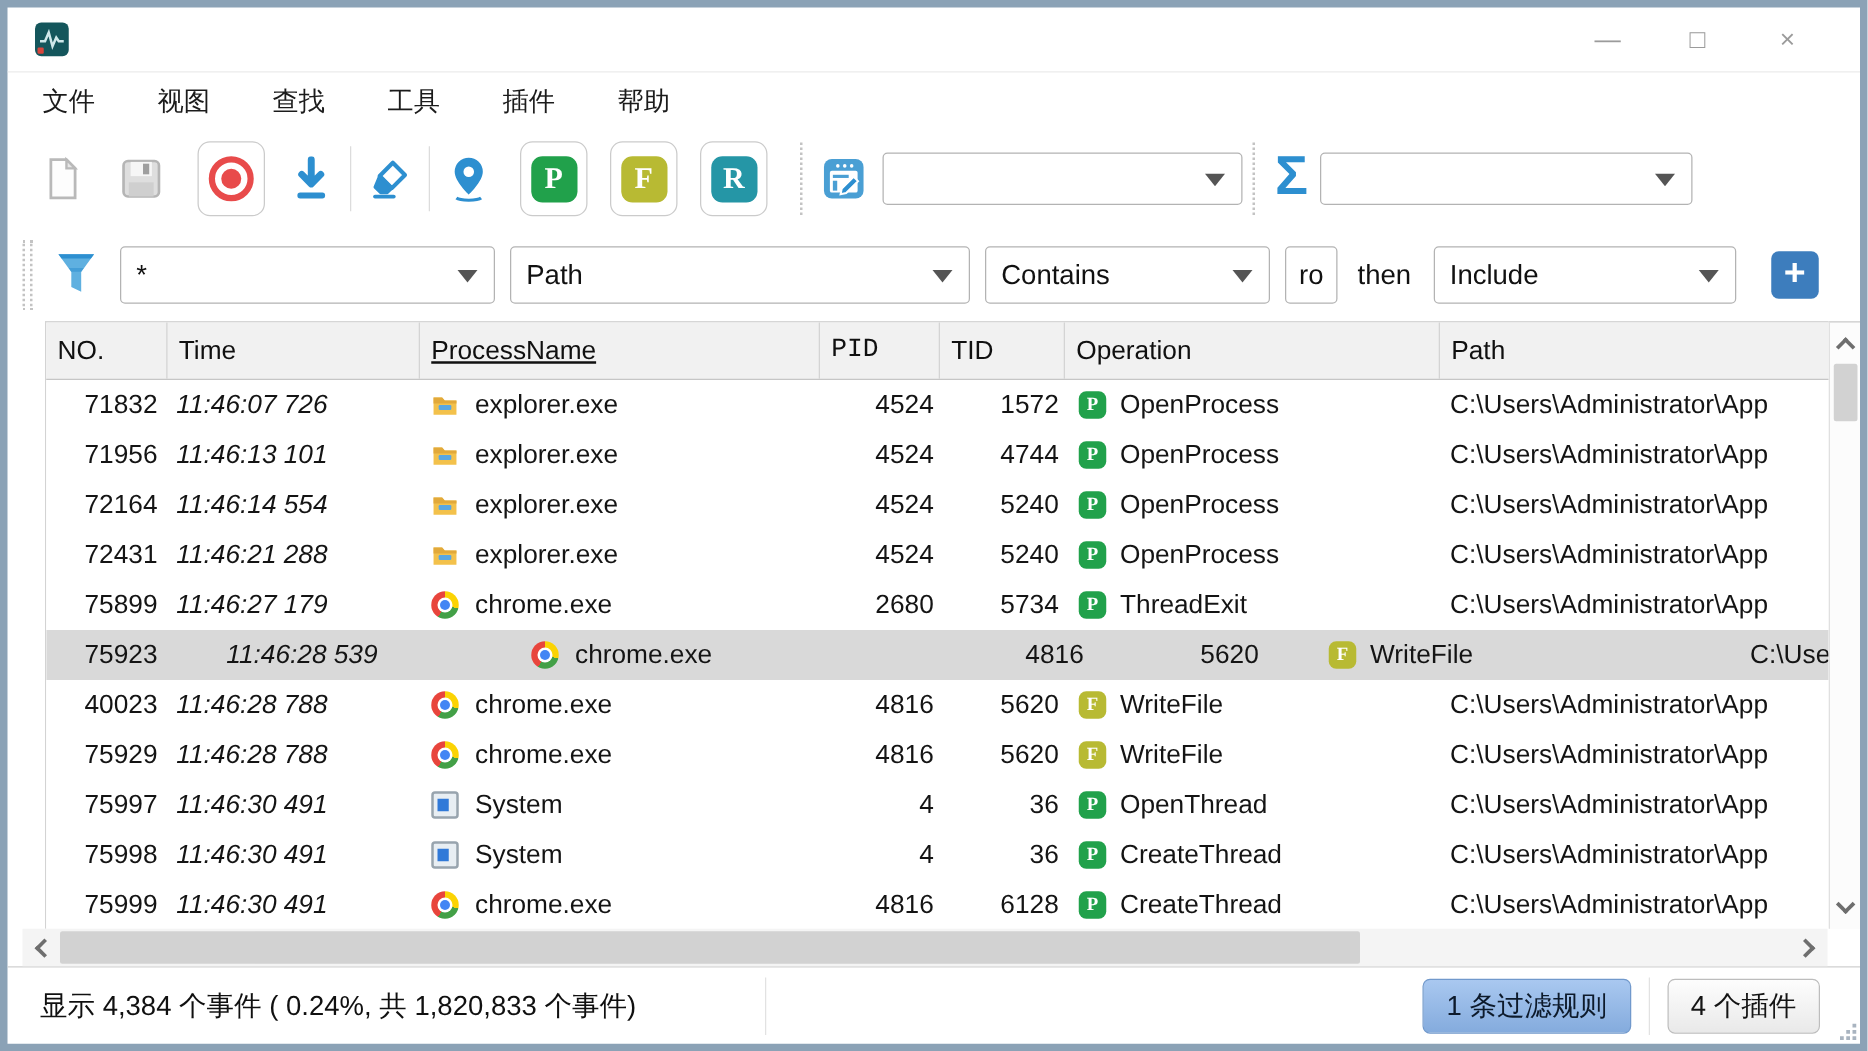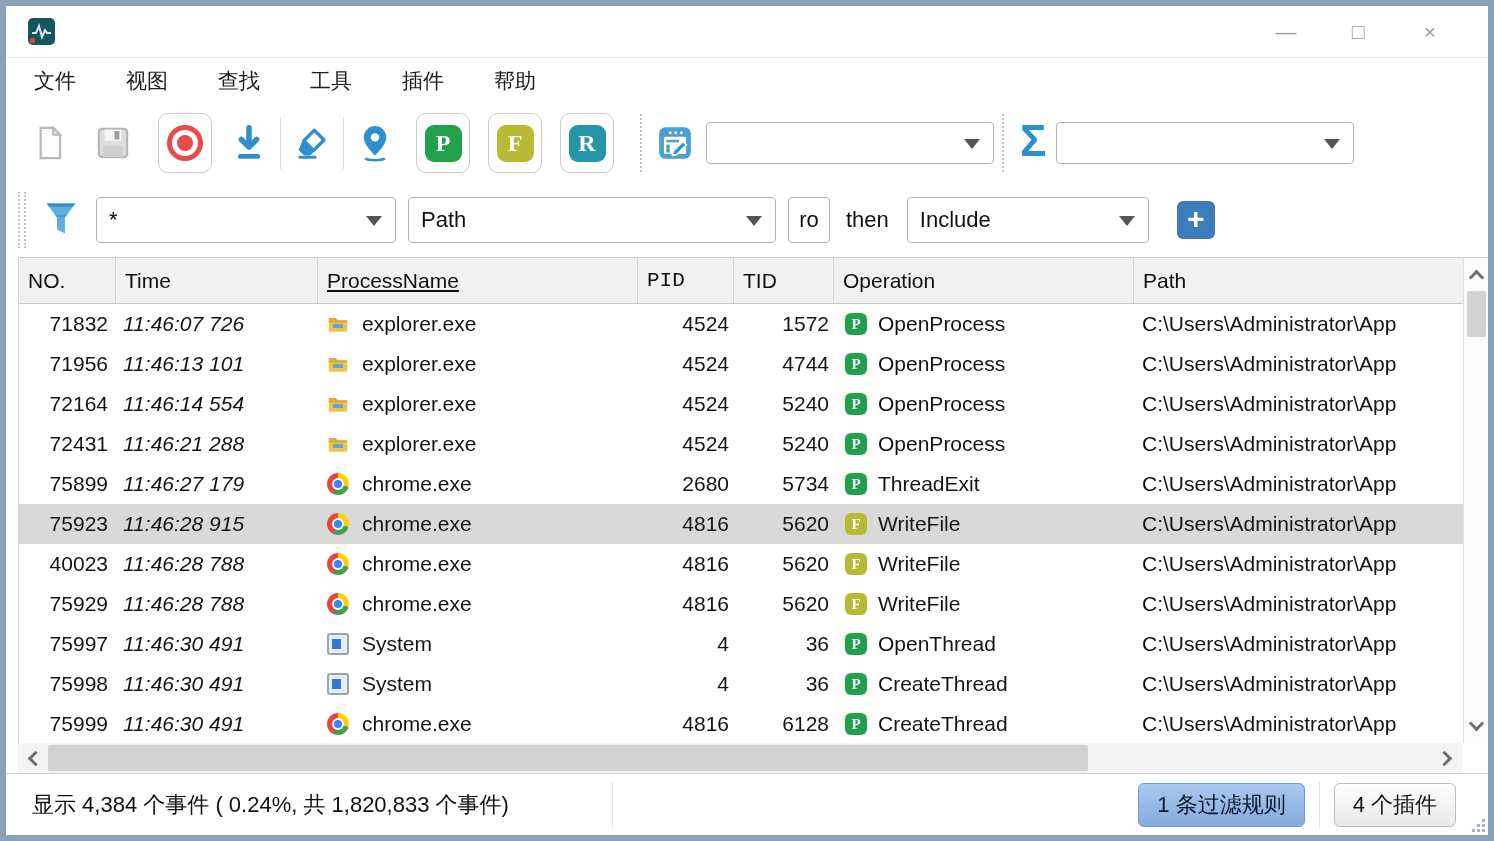--- a/index.html
+++ b/index.html
@@ -43,27 +43,27 @@
   .tb-combo{height:42px;}
   
   .filterbar{height:74px;flex:none;display:flex;align-items:center;padding-left:12px;}
   .grip{width:0;height:56px;border-left:2px dotted #c3c3c3;margin-right:4px;}
   .grip2{width:0;height:56px;border-left:2px dotted #c3c3c3;margin-right:16px;}
   .f-combo{height:46px;}
   .ro-input{width:42px;height:46px;border:1px solid #b3b3b3;border-radius:4px;font-size:22px;text-align:center;font-family:"Liberation Sans",sans-serif;color:#111;margin-left:12px;}
   .then-label{font-size:22px;color:#111;margin:0 18px 0 16px;}
   .plus-btn{width:38px;height:38px;flex:none;background:#3d7dbd;border-radius:6px;color:#fff;font-size:30px;font-weight:bold;display:flex;align-items:center;justify-content:center;margin-left:28px;line-height:1;padding-bottom:3px;}
   
-  .table-zone{flex:1;display:flex;margin-left:12px;min-height:0;justify-content:center;}
+  .table-zone{flex:1;display:flex;margin-left:30px;min-height:0;justify-content:center;}
   .table-main{flex:1;display:flex;flex-direction:column;min-width:0;border-left:1px solid #d3d3d3;border-top:1px solid #c9c9c9;}
   .thead{height:46px;flex:none;display:flex;background:#f1f1f1;border-bottom:1px solid #c6c6c6;}
   .th{display:flex;align-items:center;padding-left:9px;font-size:21px;color:#101010;border-right:1px solid #d4d4d4;flex:none;}
   .tbody{flex:1;overflow:hidden;background:#fff;}
   .trow{height:40px;display:flex;align-items:center;font-size:21px;color:#141414;}
-  .trow.selected{background:#d9d9d9;}
+  .trow.selected{background:#d9d9d9;gap:40px;}
   .c-no{width:97px;text-align:right;padding-right:8px;flex:none;}
   .c-time{width:202px;padding-left:7px;flex:none;white-space:nowrap;font-style:italic;}
   .c-process{width:320px;padding-left:9px;flex:none;display:flex;align-items:center;gap:13px;white-space:nowrap;}
   .c-pid{width:96px;text-align:right;padding-right:5px;flex:none;}
   .c-tid{width:100px;text-align:right;padding-right:5px;flex:none;}
   .c-op{width:300px;padding-left:11px;flex:none;display:flex;align-items:center;gap:11px;white-space:nowrap;}
   .c-path{flex:1;padding-left:8px;white-space:nowrap;overflow:hidden;min-width:0;}
   .col-no{width:97px;}.col-time{width:202px;}.col-process{width:320px;text-decoration:underline;}
   .col-pid{width:96px;font-family:Liberation Mono, monospace;}.col-tid{width:100px;}.col-op{width:300px;}
   .col-path{flex:1;border-right:none;}
@@ -219,20 +219,24 @@
         </svg>
     </span>
     <div class="combo f-combo" style="width:300px">
       <span class="value">*</span>
       <span class="arrow"></span>
     </div>
     <div class="combo f-combo" style="width:368px;margin-left:12px">
       <span class="value">Path</span>
       <span class="arrow"></span>
     </div>
+    <div class="combo f-combo" style="width:228px;margin-left:12px">
+      <span class="value">Contains</span>
+      <span class="arrow"></span>
+    </div>
     <input class="ro-input" value="ro" style="">
     <span class="then-label">then</span>
     <div class="combo f-combo" style="width:242px">
       <span class="value">Include</span>
       <span class="arrow"></span>
     </div>
     <span class="plus-btn">+</span>
   </div>
 
   <div class="table-zone">
@@ -336,21 +340,21 @@
             <div class="c-pid">2680</div>
             <div class="c-tid">5734</div>
             <div class="c-op">
               <span class="op op-P">P</span>
               <span>ThreadExit</span>
             </div>
             <div class="c-path">C:\Users\Administrator\App</div>
           </div>
           <div class="trow selected">
             <div class="c-no">75923</div>
-            <div class="c-time">11:46:28 915</div>
+            <div class="c-time">11:46:28 539</div>
             <div class="c-process">
               <span class="pi pi-chrome">
                 <span class="ring"></span>
                 <span class="core"></span>
               </span>
               <span>chrome.exe</span>
             </div>
             <div class="c-pid">4816</div>
             <div class="c-tid">5620</div>
             <div class="c-op">

